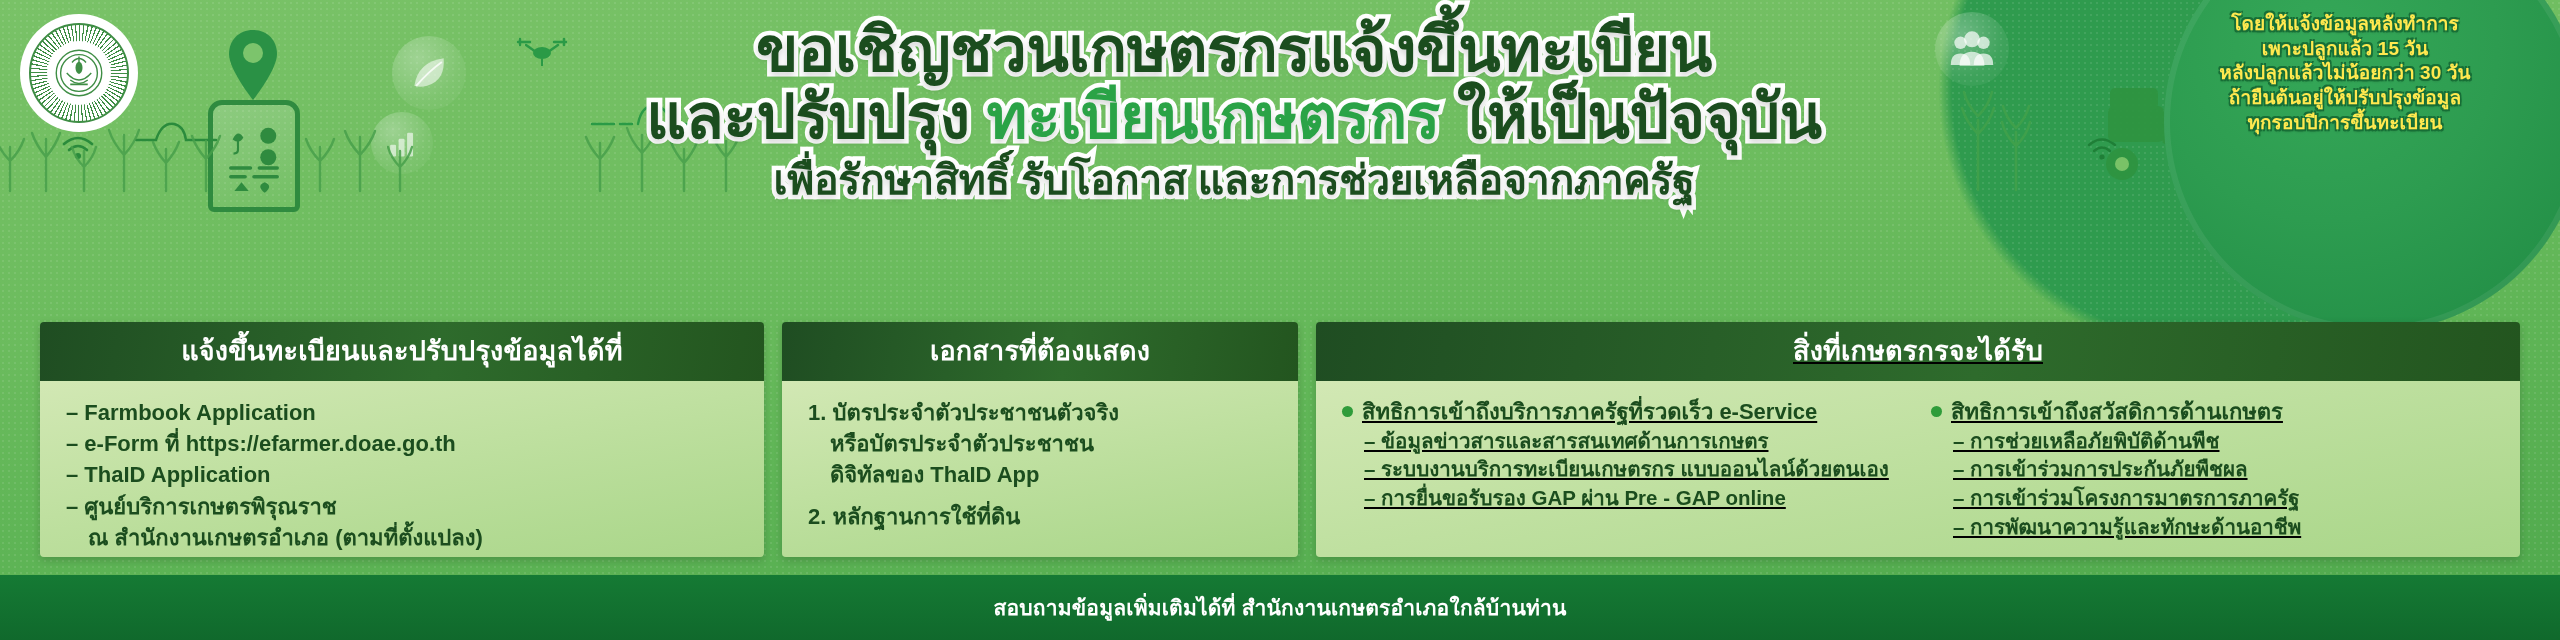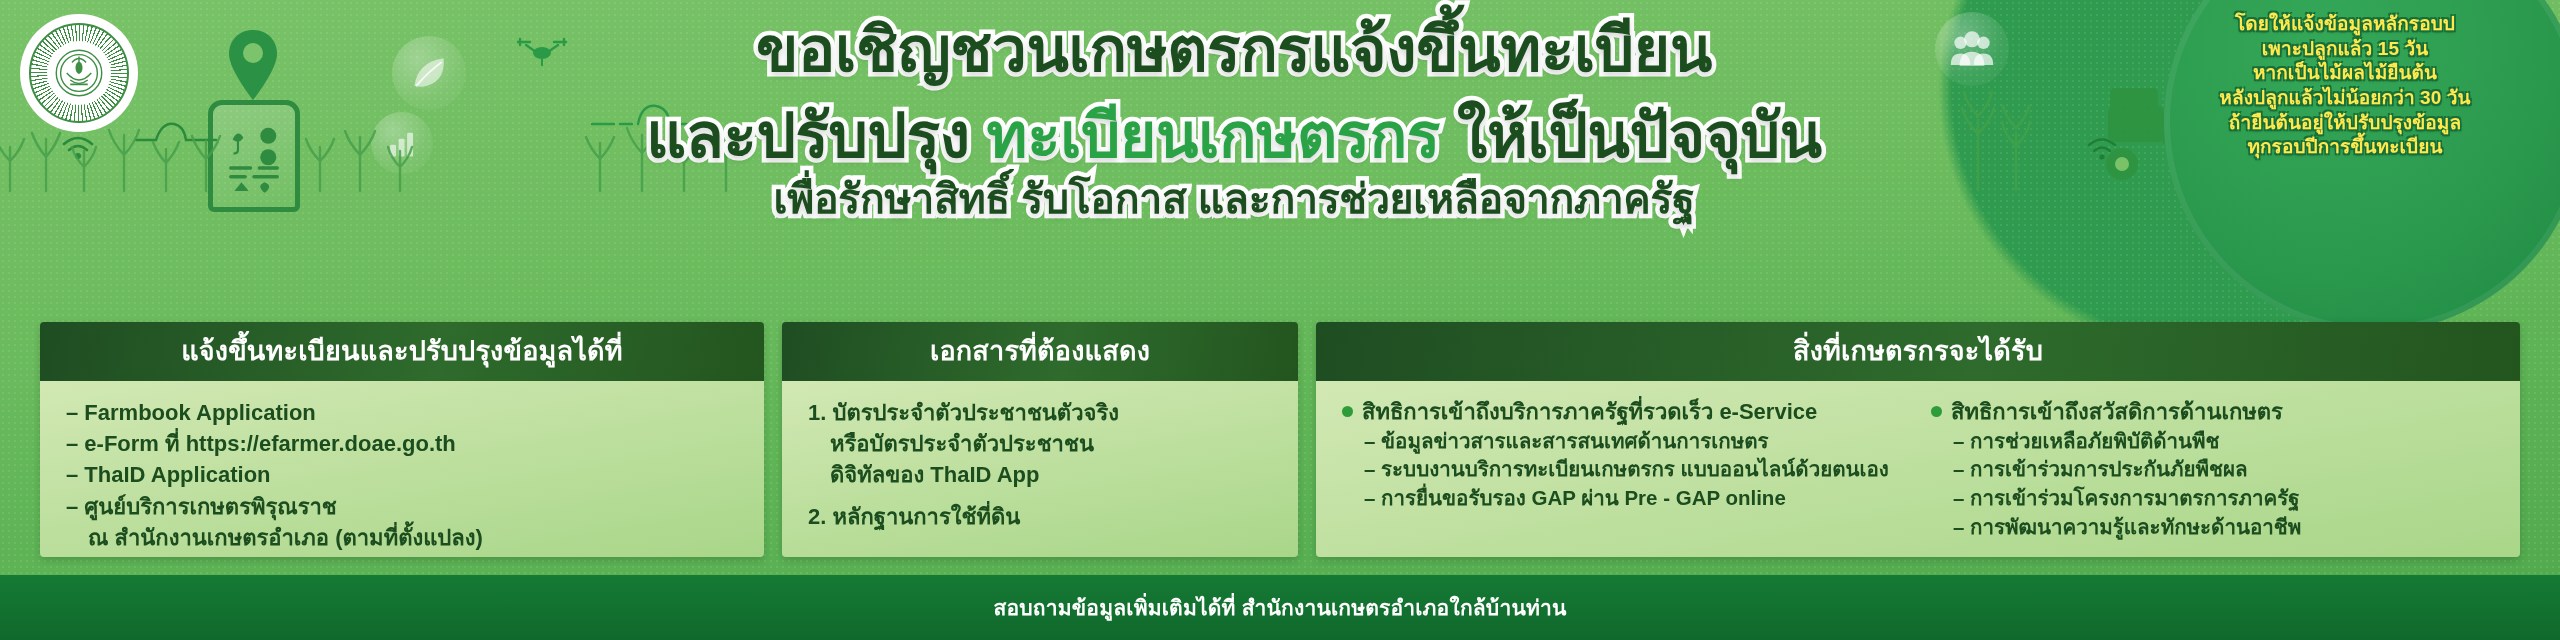--- a/index.html
+++ b/index.html
@@ -112,38 +112,38 @@
     font-weight:bold;
     color:#1b4d1e;
     line-height:1.02;
     letter-spacing:-.3px;
     -webkit-text-stroke:9px #ffffff;
     paint-order:stroke fill;
     text-shadow:0 4px 6px rgba(0,0,0,.16);
     white-space:nowrap;
   }
   .hl1 { font-size:62px; }
-  .hl2 { font-size:62px; margin-top:23px; }
+  .hl2 { font-size:62px; margin-top:4px; }
   .hl3 { font-size:41px; margin-top:12px; }
   .hl-accent { color:#2aa346; }
 
   
   .cards {
     position:absolute; left:0; right:0; top:322px;
     display:flex; gap:18px; padding:0 40px;
   }
   .card {
     border-radius:4px;
     overflow:hidden;
     box-shadow:0 3px 8px rgba(0,0,0,.18);
     display:flex; flex-direction:column;
   }
   .card-a { width:724px; }
   .card-b { width:516px; }
-  .card-c { flex:1; }
+  .card-c { flex:1;text-decoration:underline; }
 
   .card-head {
     background:linear-gradient(100deg,#1f4d22 0%, #2e6b2c 55%, #23551f 100%);
     color:#ffffff;
     font-weight:bold;
     font-size:27px;
     text-align:center;
     padding:7px 0 9px;
     letter-spacing:.2px;
   }
@@ -353,23 +353,22 @@
     <svg viewBox="0 0 90 120" width="90" height="120" aria-hidden="true">
       <g stroke="#3fa04b" stroke-width="2.6" fill="none" stroke-linecap="round">
         <path d="M20 118 v-70 M20 62 q-12 -12 -16 -26 M20 62 q12 -12 16 -26 M20 44 q-11 -11 -14 -24 M20 44 q11 -11 14 -24"></path>
         <path d="M58 118 v-58 M58 74 q-11 -11 -14 -24 M58 74 q11 -11 14 -24 M58 56 q-10 -10 -13 -22 M58 56 q10 -10 13 -22"></path>
       </g>
     </svg>
   </div>
 
   <div class="badge-circle"></div>
   <div class="badge-text">
-    <div>โดยให้แจ้งข้อมูลหลักรอบป</div>
+    <div>โดยให้แจ้งข้อมูลหลังทำการ</div>
     <div>เพาะปลูกแล้ว 15 วัน</div>
-    <div>หากเป็นไม้ผลไม้ยืนต้น</div>
     <div>หลังปลูกแล้วไม่น้อยกว่า 30 วัน</div>
     <div>ถ้ายืนต้นอยู่ให้ปรับปรุงข้อมูล</div>
     <div>ทุกรอบปีการขึ้นทะเบียน</div>
   </div>
 
   <div class="headline">
     <div class="hl hl1">ขอเชิญชวนเกษตรกรแจ้งขึ้นทะเบียน</div>
     <div class="hl hl2"><span>และปรับปรุง </span><span class="hl-accent">ทะเบียนเกษตรกร</span><span> ให้เป็นปัจจุบัน</span></div>
     <div class="hl hl3">เพื่อรักษาสิทธิ์ รับโอกาส และการช่วยเหลือจากภาครัฐ</div>
   </div>

